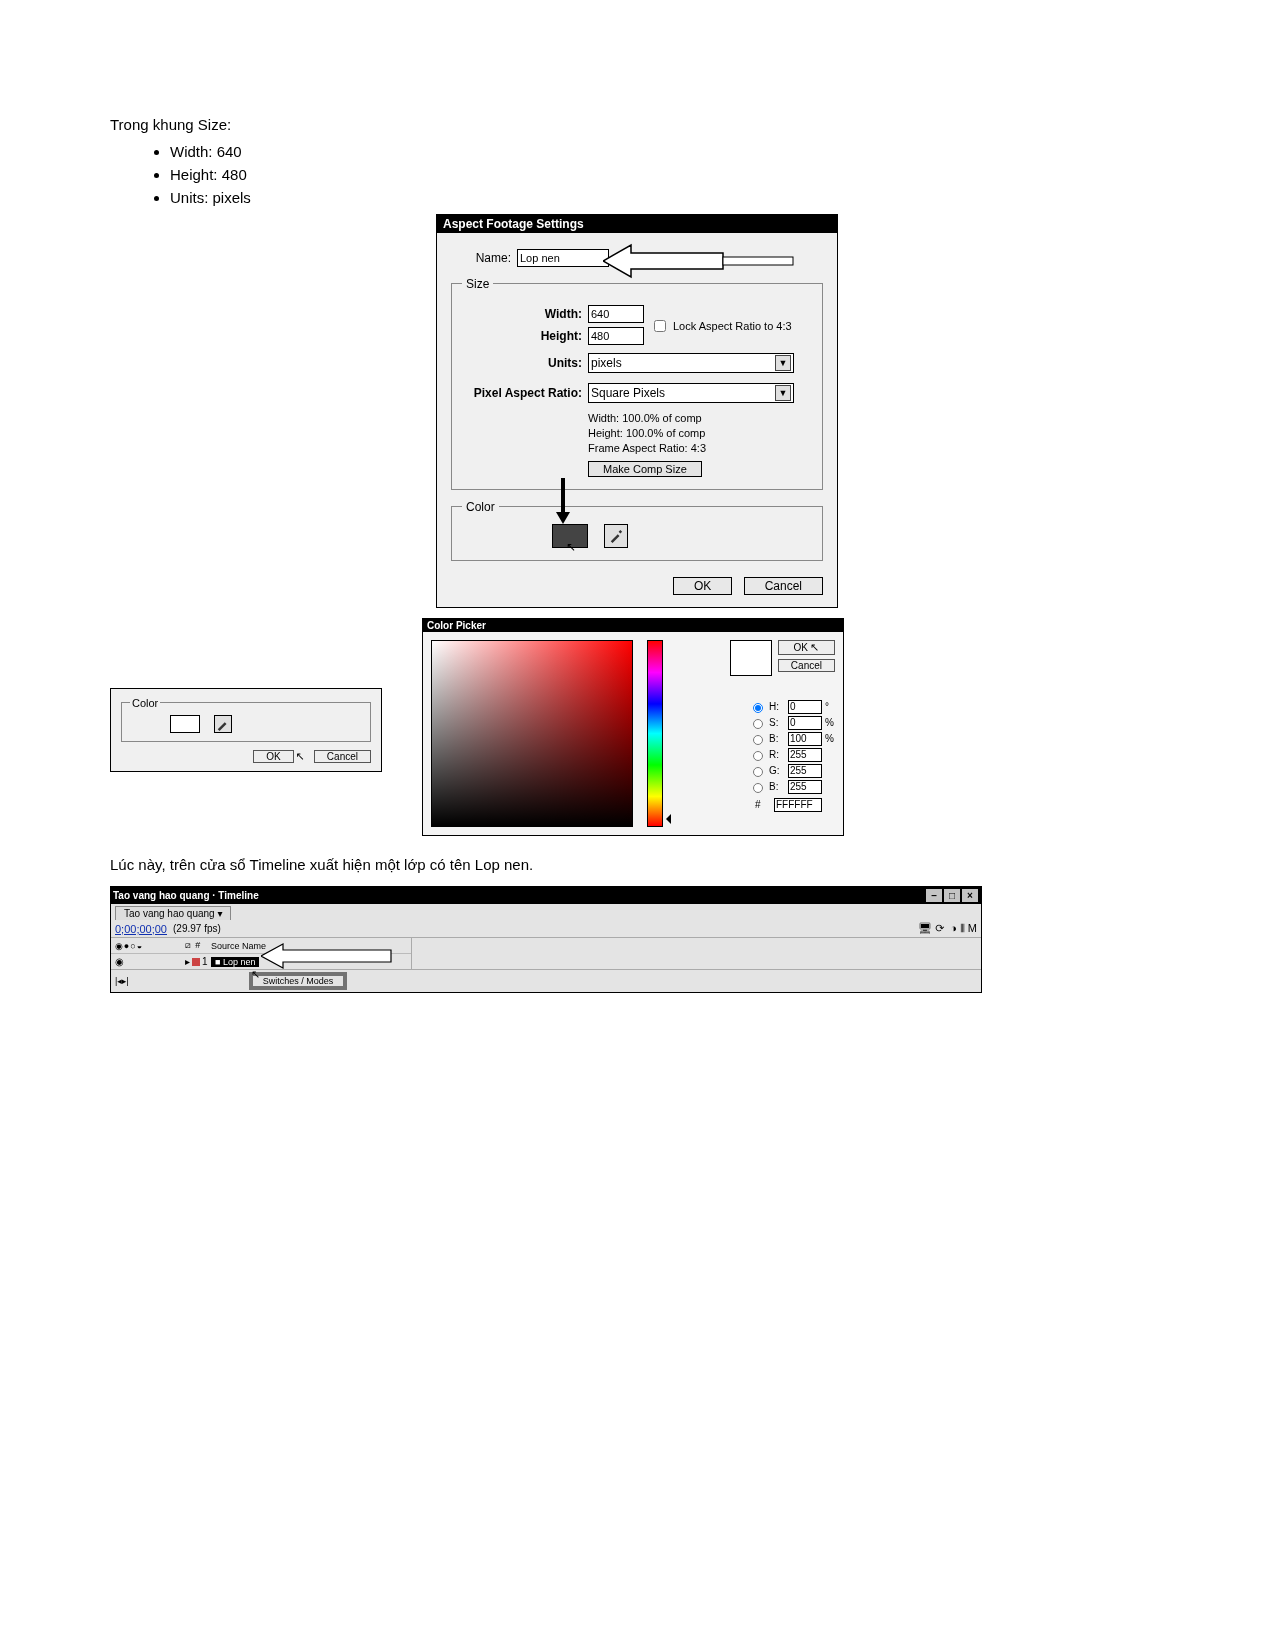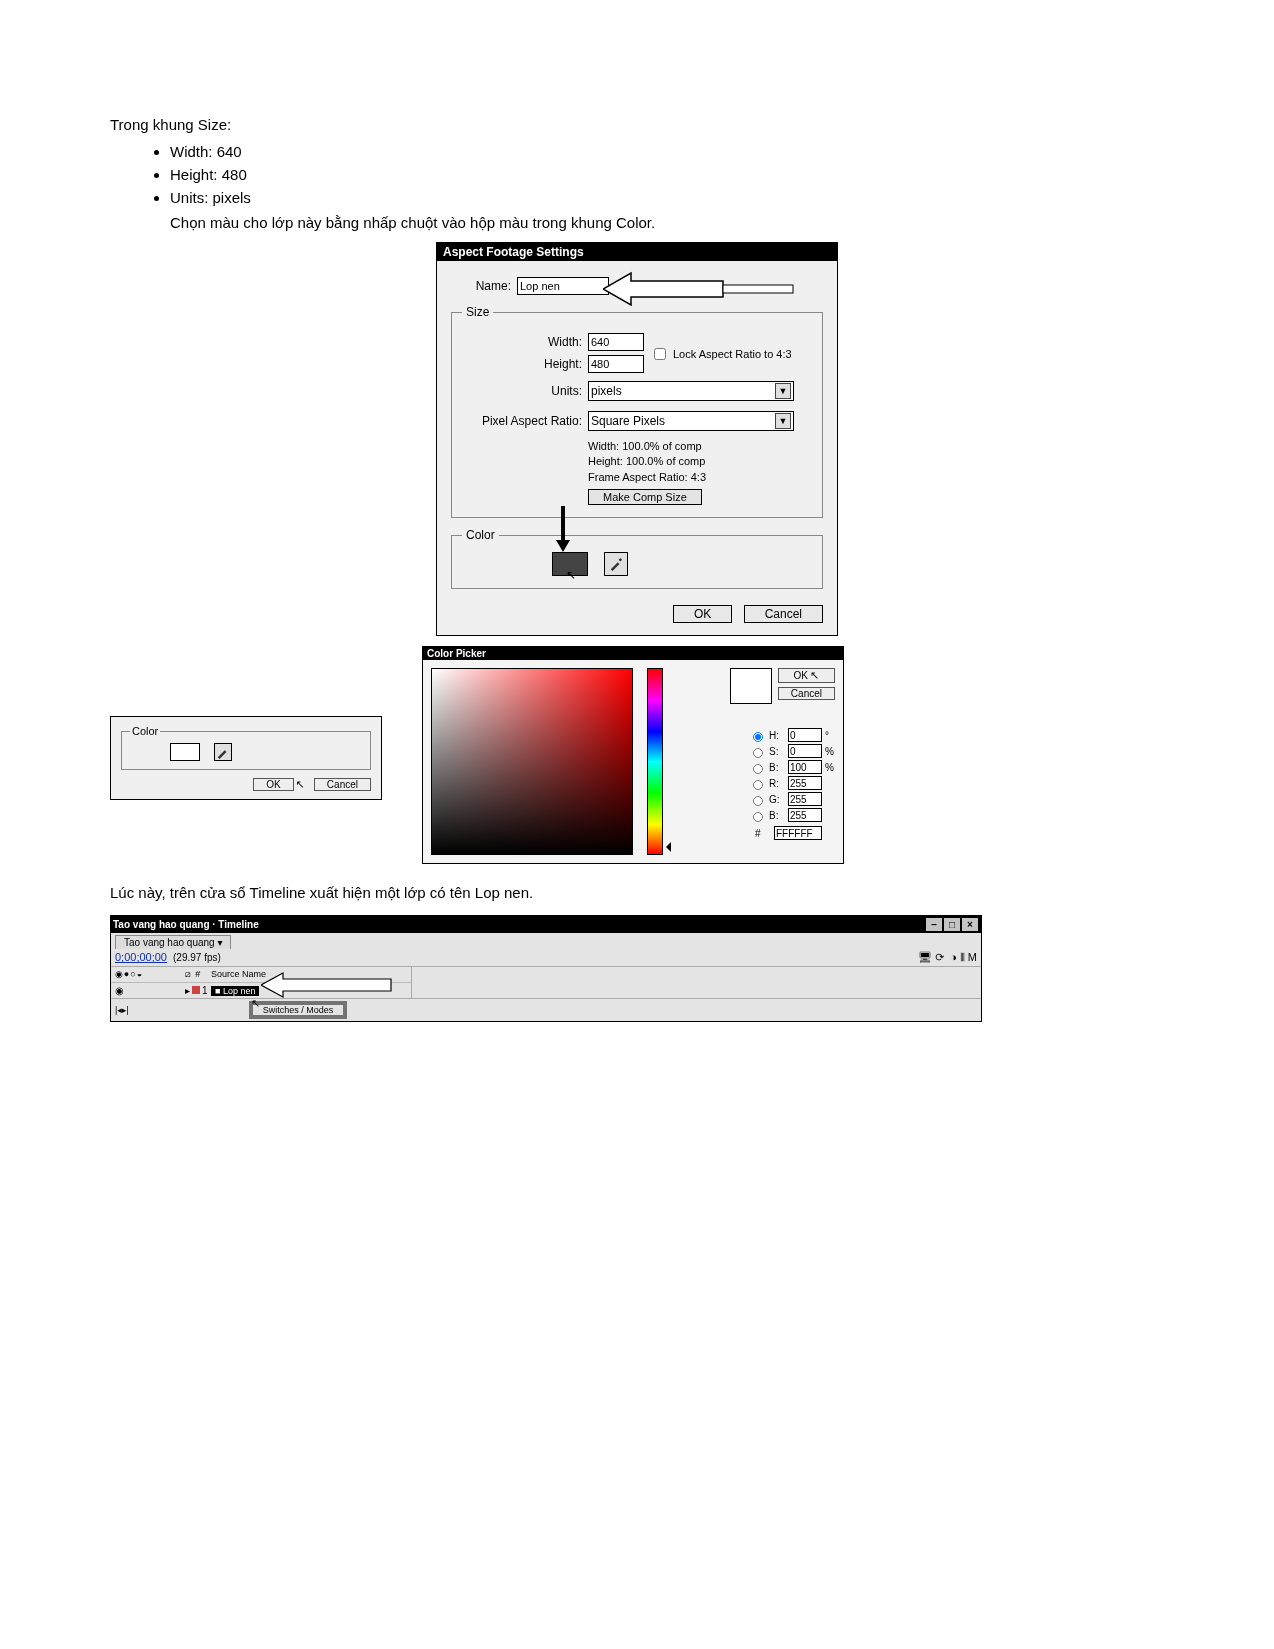--- a/index.html
+++ b/index.html
@@ -50,21 +50,21 @@
   }
   .hint-arrow svg { display: block; }
 
   fieldset.group {
     border: 1px solid #888;
     margin: 10px 0;
     padding: 10px 10px 12px 10px;
   }
   fieldset.group legend { padding: 0 4px; font-size: 12px; }
   .grid-row { display: flex; align-items: center; margin: 4px 0; }
-  .grid-label { width: 120px; text-align: right; margin-right: 6px; }
+  .grid-label { width: 120px; text-align: right; margin-right: 6px; font-weight: bold; }
   .small-input { width: 50px; height: 16px; border: 1px solid #000; font-size: 11px; padding: 0 2px; }
   .select-box {
     display: inline-flex; align-items: center; justify-content: space-between;
     border: 1px solid #000; height: 18px; background: #fff; padding: 0 2px;
   }
   .select-box .chev {
     width: 14px; height: 14px; border: 1px solid #444; display: inline-flex;
     align-items: center; justify-content: center; font-size: 9px; margin-left: 4px;
     background: #e0e0e0;
   }
@@ -194,21 +194,20 @@
 <div class="page">
 
   <div class="text-line">Trong khung Size:</div>
 
   <ul class="bullets">
     <li>Width: 640</li>
     <li>Height: 480</li>
     <li>Units: pixels</li>
   </ul>
 
-  <div class="text-line indent">Chọn màu cho lớp này bằng nhấp chuột vào hộp màu trong khung Color.</div>
 
   <div class="solid-dialog">
     <div class="solid-title">Aspect Footage Settings</div>
     <div class="solid-body">
       <div class="name-row">
         <label>Name:</label>
         <input type="text" value="Lop nen" style="">
         <div class="hint-arrow">
           <svg width="200" height="36">
               <path d="M0 18 L28 2 L28 10 L120 10 L120 26 L28 26 L28 34 Z" fill="#fff" stroke="#000" stroke-width="1.5"></path>

